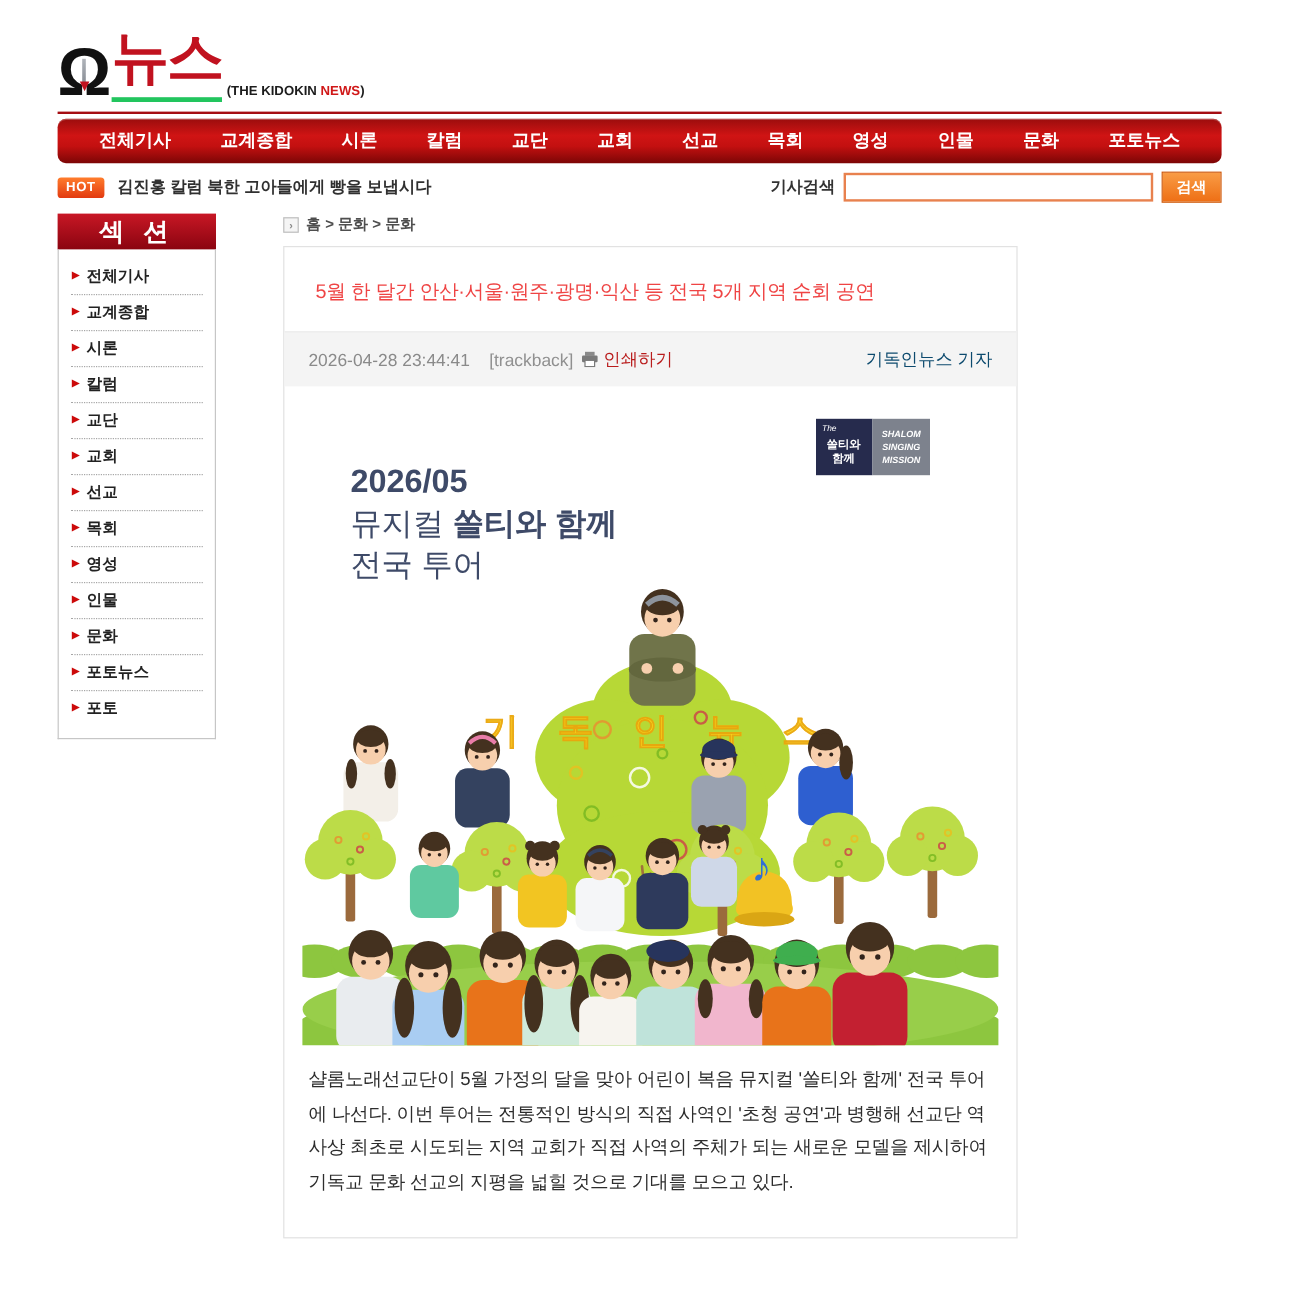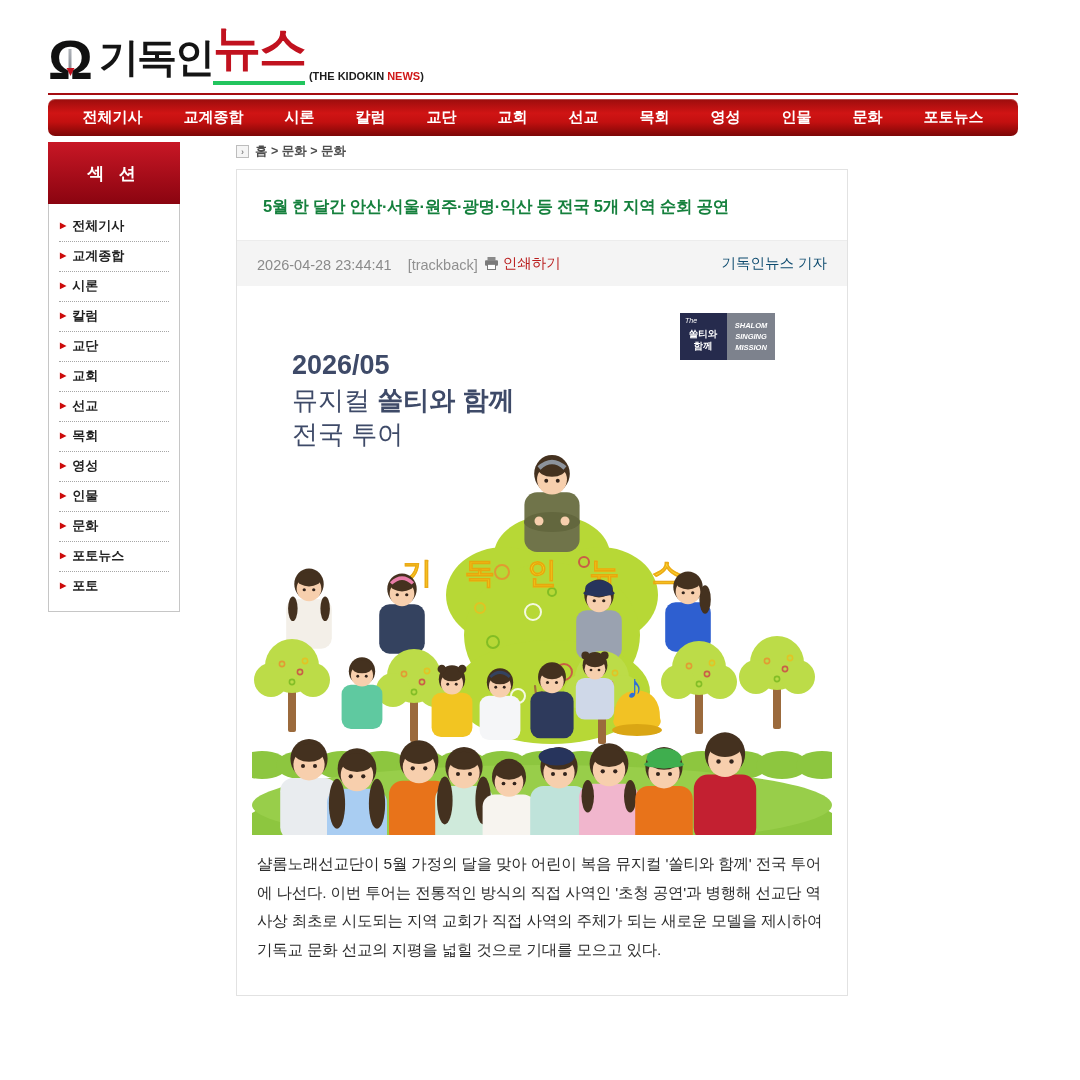--- a/index.html
+++ b/index.html
@@ -41,41 +41,41 @@
   .search-input { width:258px; height:24px; border:2px solid #e8814e; outline:none;
         font-size:13px; padding:0 6px; }
   .search-btn { width:50px; height:26px; background:linear-gradient(#f99c45,#ee6f15);
         border:1px solid #d05a0a; color:#fff; font-weight:bold; font-size:12.5px; cursor:pointer; }
 
   
   .content { display:flex; align-items:flex-start; margin-top:6px; }
 
   
   .sidebar { width:132px; }
-  .sidebar-head { height:62px; background:linear-gradient(180deg,#c81725,#8a0410);
-        color:#fff; font-size:17px; font-weight:bold; letter-spacing:5px;
+  .sidebar-head { height:30px; background:linear-gradient(180deg,#c81725,#8a0410);
+        color:#fff; font-size:21px; font-weight:bold; letter-spacing:5px;
         display:flex; align-items:center; justify-content:center; }
   .sidebar ul { list-style:none; border:1px solid #c6c6c6; border-top:none; padding:8px 10px 10px; background:#fff; }
   .sidebar li { display:flex; align-items:center; padding:5px 1px 6px;
         border-bottom:1px dotted #a6a6a6; font-size:13px; font-weight:600; color:#222; cursor:pointer; }
   .sidebar li:last-child { border-bottom:none; }
   .sidebar .arrow { color:#cc0a0a; font-size:8px; margin-right:6px; line-height:1; }
 
   
   .main-col { margin-left:56px; width:612px; }
   .breadcrumb { display:flex; align-items:center; gap:6px; font-size:12.5px;
         font-weight:bold; color:#4e4e4e; margin:1px 0 9px; cursor:pointer; }
   .bc-icon { width:13px; height:13px; border:1px solid #bdbdbd; background:#f5f5f5; color:#8a8a8a;
         font-size:9px; display:flex; align-items:center; justify-content:center; }
 
   .article-box { border:1px solid #e2e2e2; background:#fff; }
   .title-sec { padding:26px 26px 22px; }
   .article-title { font-size:27px; line-height:1.56; color:#101010; font-weight:bold;
         word-break:break-all; margin-bottom:24px; letter-spacing:-.5px; }
-  .article-subtitle { font-size:16.5px; color:#15803d; font-weight:bold; letter-spacing:-.3px; }
+  .article-subtitle { font-size:16.5px; color:#ef4444; font-weight:normal; letter-spacing:-.3px; }
 
   .meta-bar { background:#f4f4f4; border-top:1px solid #ececec; padding:13px 20px;
         display:flex; align-items:flex-end; font-size:14.5px; color:#8a8a8a; }
   .meta-date { color:#8a8a8a; }
   .meta-trackback { margin-left:16px; color:#909090; cursor:pointer; }
   .meta-print { display:flex; align-items:center; gap:4px; margin-left:6px; color:#b91c1c; cursor:pointer; }
   .meta-reporter { margin-left:auto; color:#0c4a6e; }
 
   .body-sec { padding:14px 15px 30px; }
   .poster { width:580px; margin:0 auto; display:block; }
@@ -83,21 +83,20 @@
         word-break:break-all; letter-spacing:-.2px; }
 </style>
 </head>
 <body>
 
 <div class="inner">
 
   <header class="site-header">
     <div class="logo">
       <span class="omega"><span>Ω</span><span class="nib"></span></span>
-      <span class="logo-kr">기독인</span>
       <span class="logo-accent">뉴스</span>
       <span class="logo-sub"><span>(THE KIDOKIN </span><span class="red">NEWS</span><span>)</span></span>
     </div>
   </header>
 
   <div class="red-line"></div>
 
   <nav class="main-nav" id="nav-bar">
       <a>전체기사</a>
       <a>교계종합</a>
@@ -106,20 +105,29 @@
       <a>교단</a>
       <a>교회</a>
       <a>선교</a>
       <a>목회</a>
       <a>영성</a>
       <a>인물</a>
       <a>문화</a>
       <a>포토뉴스</a>
     </nav>
 
+  <div class="ticker-row">
+    <span class="hot-badge">HOT</span>
+    <a class="ticker-text">김진홍 칼럼 북한 고아들에게 빵을 보냅시다</a>
+    <div class="search-area">
+      <span class="search-label">기사검색</span>
+      <input class="search-input" placeholder="" style="">
+      <button class="search-btn">검색</button>
+    </div>
+  </div>
 
   <div class="content">
     <aside class="sidebar">
       <div class="sidebar-head">섹 션</div>
       <ul id="sidebar-list">
           <li>
             <span class="arrow">▶</span>
             <span>전체기사</span>
           </li>
           <li>

